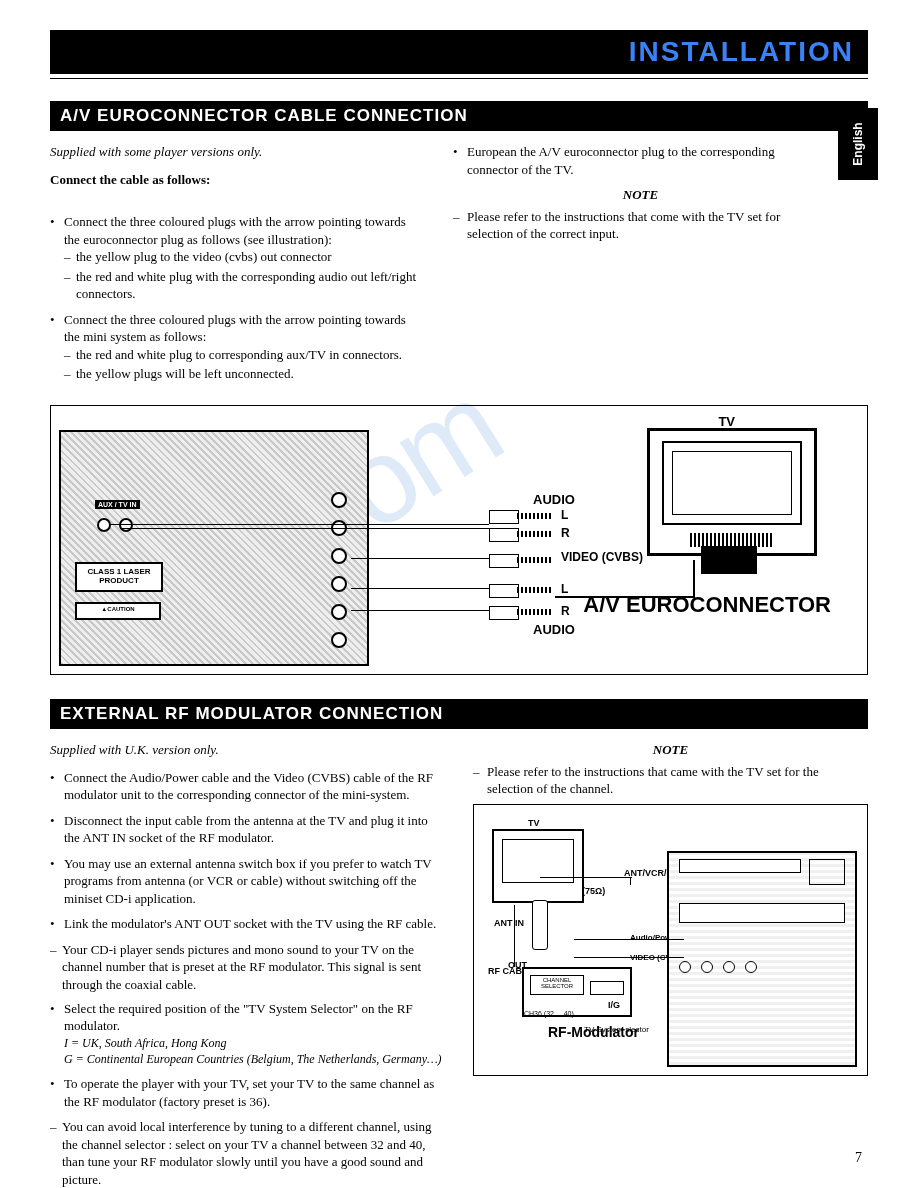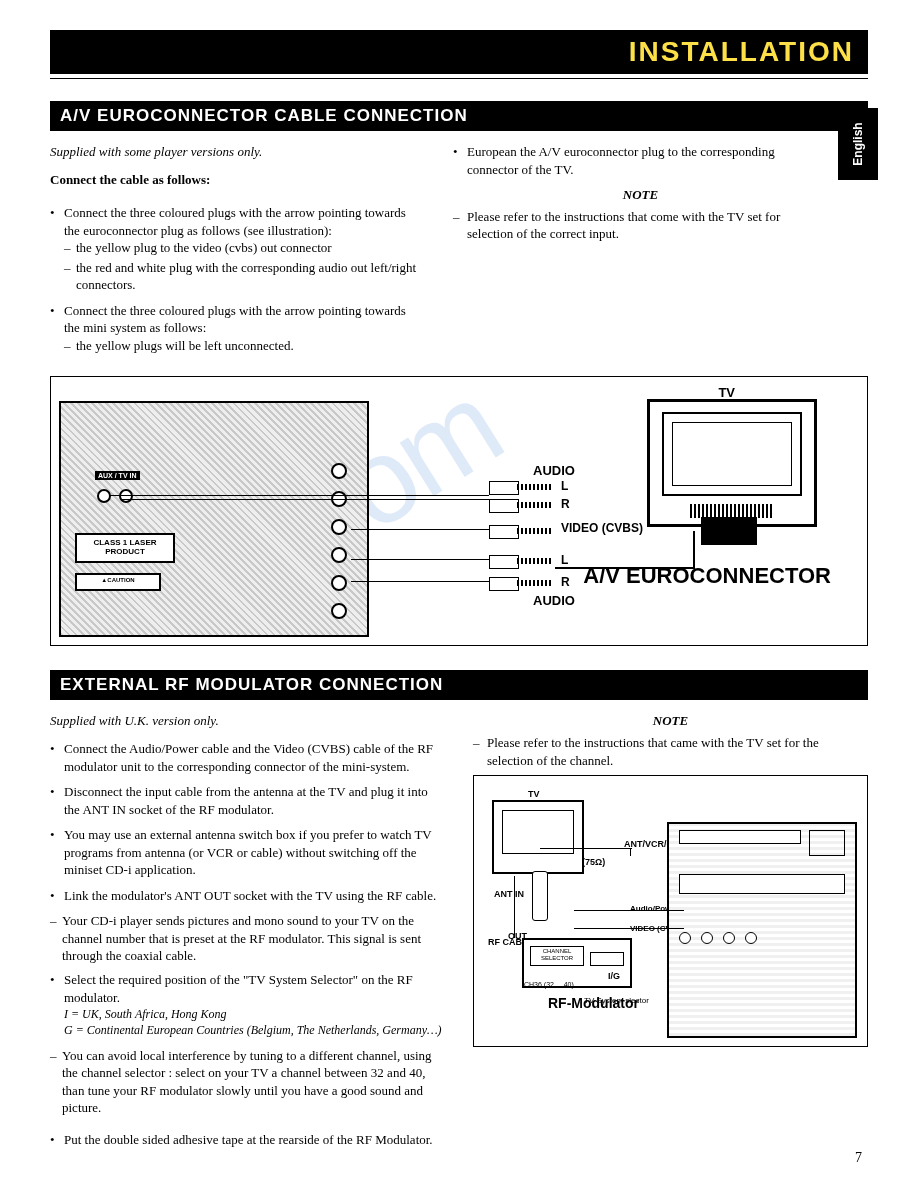--- a/index.html
+++ b/index.html
@@ -7,21 +7,21 @@
     width: 918px;
     height: 1188px;
     background: #fff;
     font-family: Georgia, 'Times New Roman', serif;
     color: #000;
     position: relative;
     padding: 30px 50px 30px 50px;
   }
   .banner-install {
     background: #000;
-    color: #fde047;
+    color: #3b82f6;
     font-family: Arial, Helvetica, sans-serif;
     font-weight: 900;
     font-size: 28px;
     letter-spacing: 2px;
     text-align: right;
     padding: 6px 14px;
     margin-bottom: 4px;
   }
   .underline-rule {
     border-top: 1px solid #000;
@@ -55,21 +55,21 @@
     transform: rotate(-90deg);
     font-weight: bold;
   }
   .two-col {
     display: flex;
     gap: 28px;
     margin-bottom: 14px;
   }
   .col { flex: 1; font-size: 13px; line-height: 1.35; }
   .supplied { font-style: italic; margin-bottom: 10px; }
-  .bold-line { font-weight: bold; margin-bottom: 16px; }
+  .bold-line { font-weight: bold; margin-bottom: 25px; }
   ul.bulleted { list-style: none; padding-left: 0; }
   ul.bulleted > li { position: relative; padding-left: 14px; margin-bottom: 8px; }
   ul.bulleted > li::before { content: "•"; position: absolute; left: 0; top: 0; }
   ul.dashed { list-style: none; padding-left: 0; }
   ul.dashed > li { position: relative; padding-left: 12px; margin-bottom: 2px; }
   ul.dashed > li::before { content: "–"; position: absolute; left: 0; }
   .note-head { text-align: center; font-weight: bold; font-style: italic; margin: 8px 0 4px; }
   .note-dash { position: relative; padding-left: 14px; }
   .note-dash::before { content: "–"; position: absolute; left: 0; }
   .italic-small { font-style: italic; font-size: 12px; }
@@ -81,21 +81,21 @@
     position: relative;
     margin-bottom: 24px;
     overflow: hidden;
     font-family: Arial, Helvetica, sans-serif;
   }
   .d1-player {
     position: absolute; left: 8px; top: 24px; width: 310px; height: 236px;
     border: 2px solid #000;
     background: repeating-linear-gradient(45deg,#c8c8c8 0 2px,#eee 2px 5px);
   }
-  .d1-player .laser-box { position:absolute; left:14px; top:130px; width:100px; height:30px; border:2px solid #000; background:#fff; font-size:8px; font-weight:bold; text-align:center; padding-top:4px; line-height:1.1;}
+  .d1-player .laser-box { position:absolute; left:14px; top:130px; width:88px; height:30px; border:2px solid #000; background:#fff; font-size:8px; font-weight:bold; text-align:center; padding-top:4px; line-height:1.1;}
   .d1-player .caution-box { position:absolute; left:14px; top:170px; width:86px; height:18px; border:2px solid #000; background:#fff; font-size:6px; font-weight:bold; text-align:center; padding-top:2px;}
   .d1-player .label-aux { position:absolute; left:34px; top:68px; font-size:7px; font-weight:bold; color:#fff; background:#000; padding:1px 3px;}
   .d1-player .rca { position:absolute; width:14px; height:14px; border:2px solid #000; border-radius:50%; background:#fff;}
   .d1-player .rca.r1{left:36px;top:86px;} .d1-player .rca.r2{left:58px;top:86px;}
   .d1-jackcol { position:absolute; right:20px; top:60px; display:flex; flex-direction:column; gap:12px;}
   .d1-jackcol .j{width:16px;height:16px;border:2px solid #000;border-radius:50%;background:#fff;}
   .d1-plug { position:absolute; width:64px; height:12px; }
   .d1-plug::before { content:""; position:absolute; left:0; top:0; width:28px; height:12px; border:1.5px solid #000; background:#fff;}
   .d1-plug::after { content:""; position:absolute; left:28px; top:3px; width:36px; height:6px; background:repeating-linear-gradient(90deg,#000 0 2px,#fff 2px 4px);}
   .d1-line { position:absolute; height:1px; background:#000; }
@@ -164,20 +164,21 @@
       <li>
         <span>Connect the three coloured plugs with the arrow pointing towards the euroconnector plug as follows (see illustration):</span>
         <ul class="dashed">
           <li>the yellow plug to the video (cvbs) out connector</li>
           <li>the red and white plug with the corresponding audio out left/right connectors.</li>
         </ul>
       </li>
       <li>
         <span>Connect the three coloured plugs with the arrow pointing towards the mini system as follows:</span>
         <ul class="dashed">
+          <li>the red and white plug to corresponding aux/TV in connectors.</li>
           <li>the yellow plugs will be left unconnected.</li>
         </ul>
       </li>
     </ul>
   </div>
   <div class="col" style="padding-right:40px;">
     <ul class="bulleted">
       <li>European the A/V euroconnector plug to the corresponding connector of the TV.</li>
     </ul>
     <p class="note-head">NOTE</p>
@@ -246,20 +247,21 @@
     </ul>
     <ul class="dashed" style="margin-bottom:6px;">
       <li>Your CD-i player sends pictures and mono sound to your TV on the channel number that is preset at the RF modulator. This signal is sent through the coaxial cable.</li>
     </ul>
     <ul class="bulleted">
       <li>
         <span>Select the required position of the "TV System Selector" on the RF modulator.</span>
         <p class="italic-small">I = UK, South Africa, Hong Kong</p>
         <p class="italic-small">G = Continental European Countries (Belgium, The Netherlands, Germany…)</p>
       </li>
+      <li>To operate the player with your TV, set your TV to the same channel as the RF modulator (factory preset is 36).</li>
     </ul>
     <ul class="dashed" style="margin-bottom:14px;">
       <li>You can avoid local interference by tuning to a different channel, using the channel selector : select on your TV  a channel between 32 and 40, than tune your RF modulator slowly until you have a good sound and picture.</li>
     </ul>
     <ul class="bulleted">
       <li>Put the double sided adhesive tape at the rearside of the RF Modulator.</li>
 
     </ul>
   </div>
 

